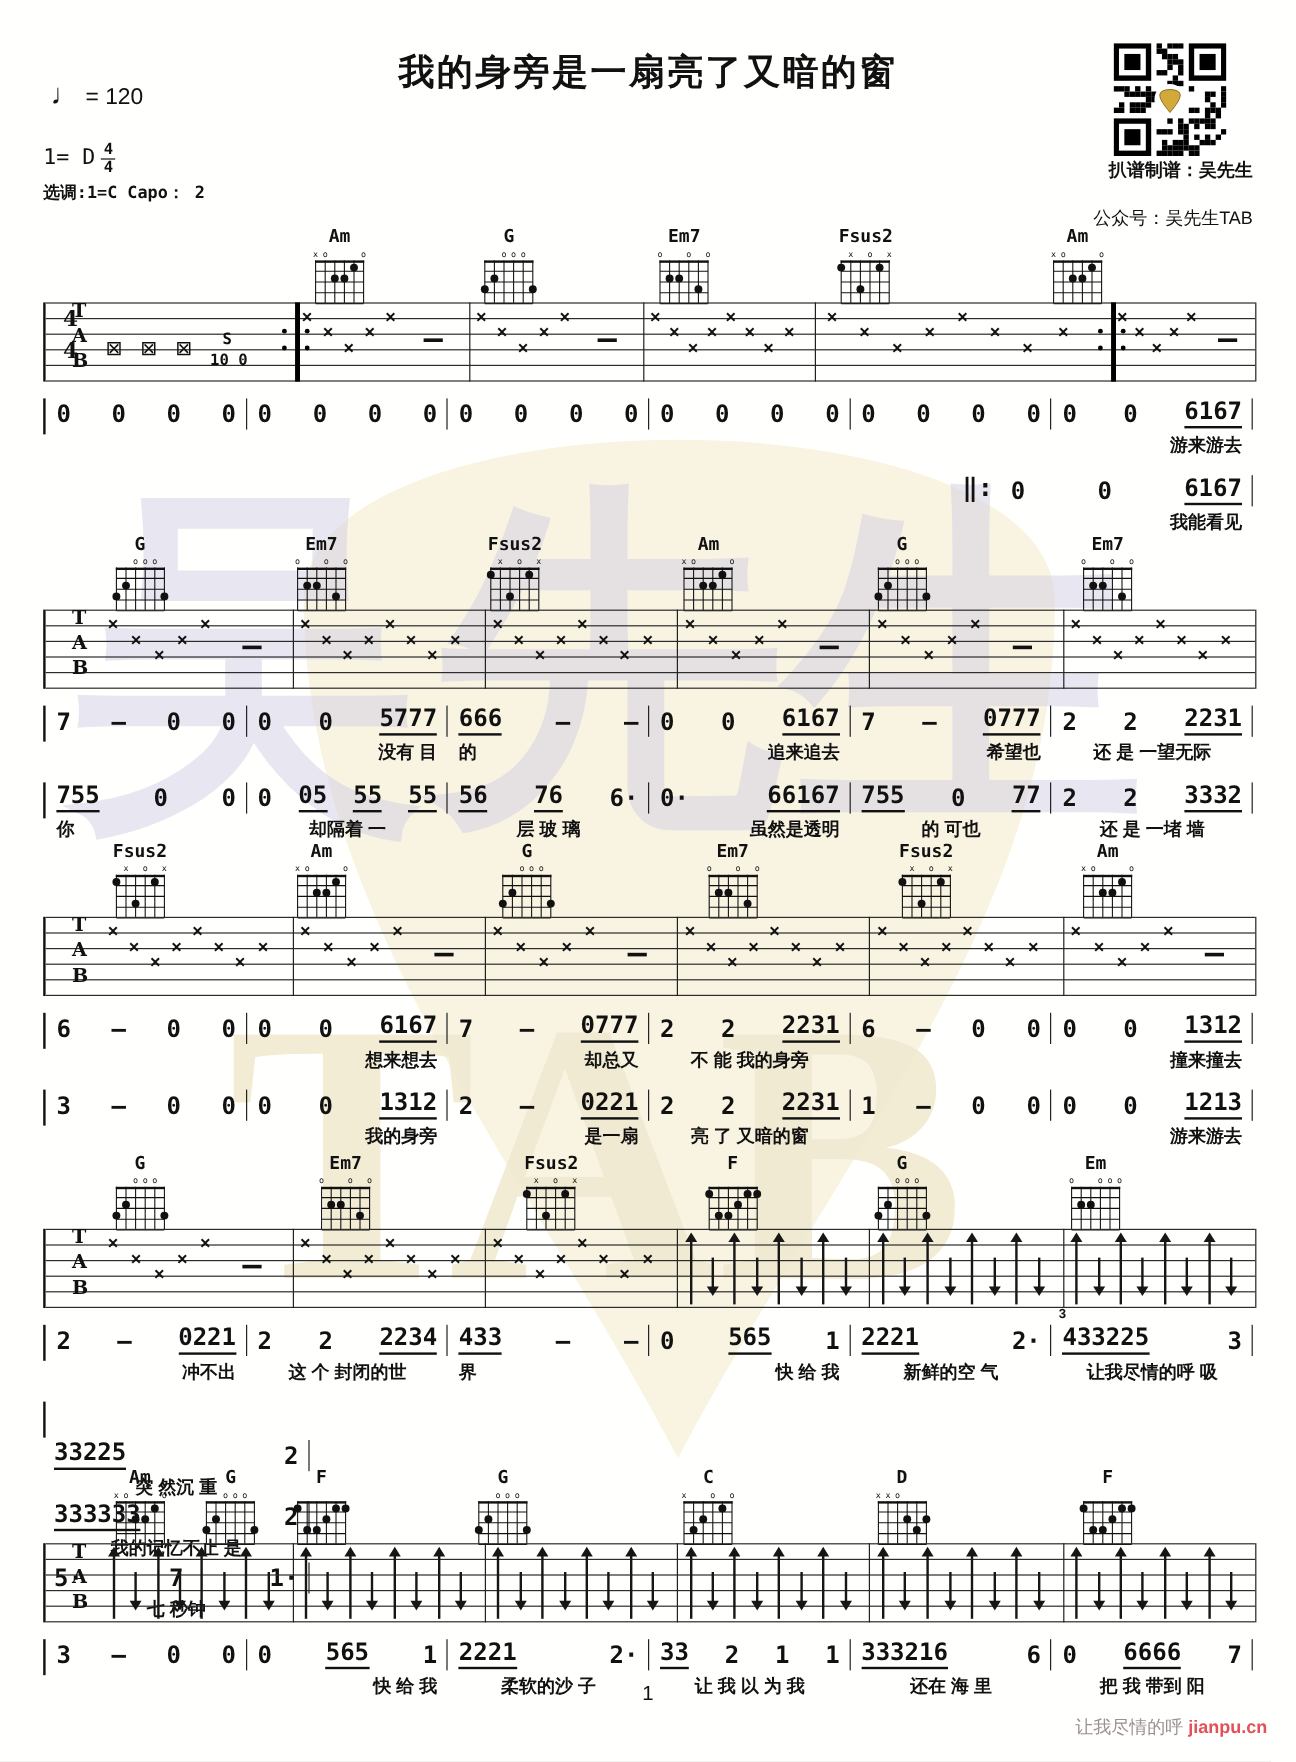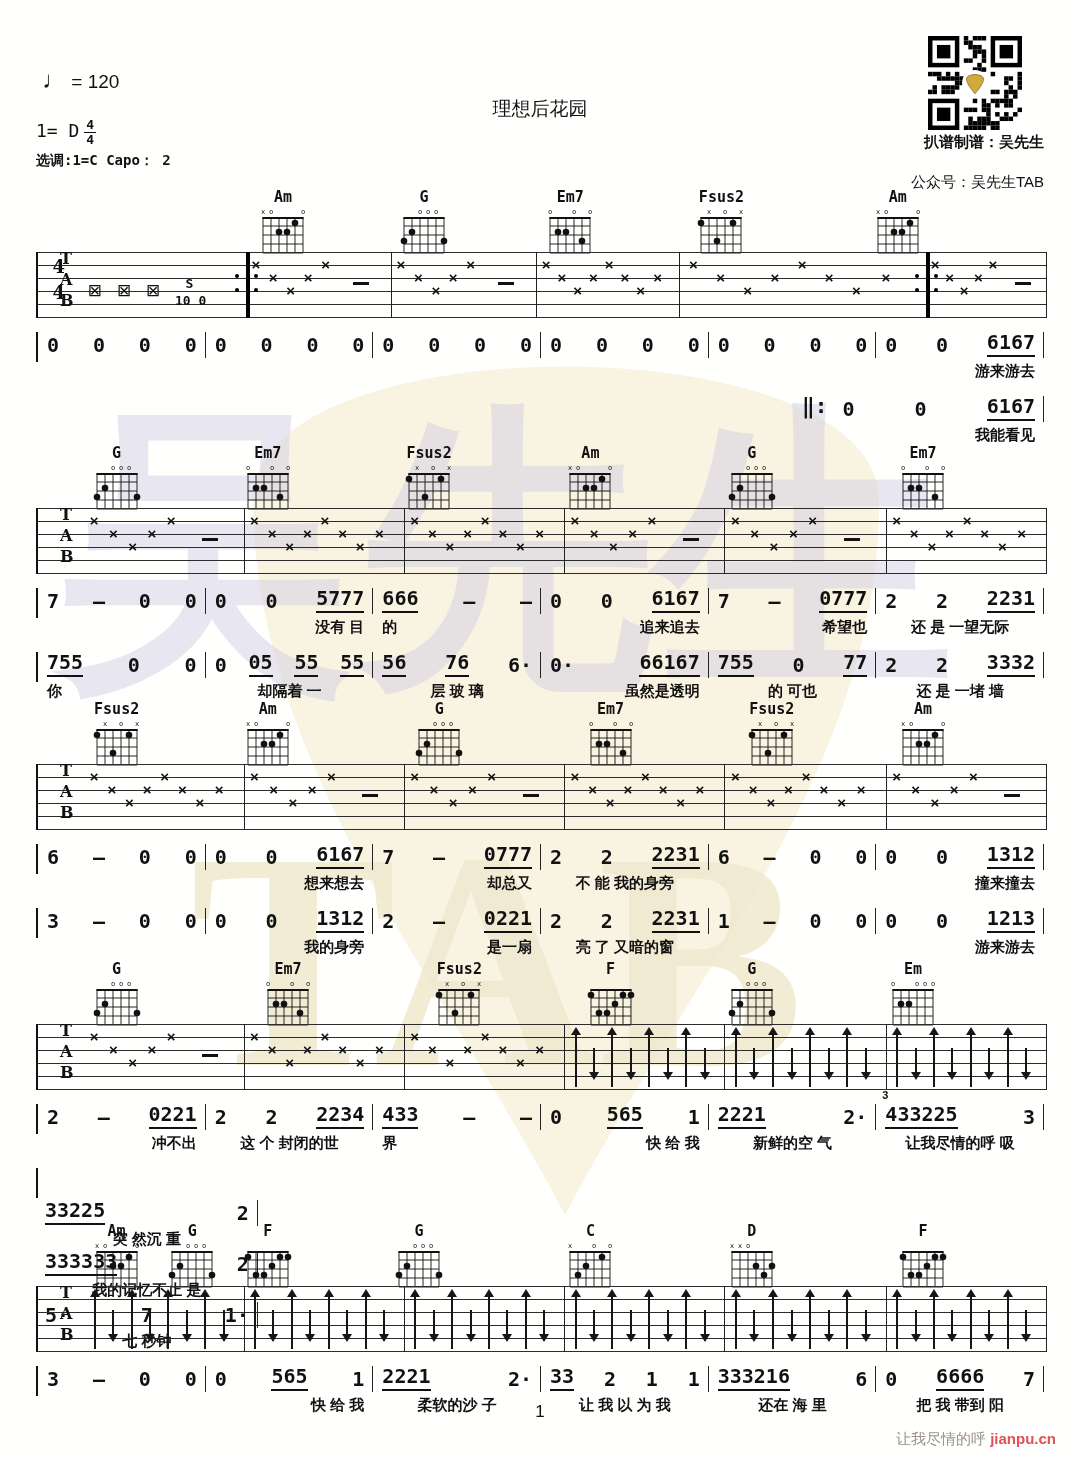--- a/index.html
+++ b/index.html
@@ -78,21 +78,21 @@
 <div class="page">
 
   <svg class="wm" width="1080" height="1468" id="wmsvg">
       <path d="M 565 1215 C 430 960 255 760 253 500 C 252 322 878 322 879 500 C 881 760 700 960 565 1215 Z" fill="#f8f4e1"></path>
       <text x="55" y="655" font-size="300" font-weight="bold" fill="#d7d3e5" opacity="0.55" font-family="Liberation Sans, sans-serif">吴先生</text>
       <text x="190" y="1065" font-size="310" font-weight="bold" fill="#f1ead1" opacity="0.9" font-family="Liberation Serif, serif">TAB</text>
     </svg>
 
   <div class="content">
 
-    <div class="artist">理想后花园</div>
+    <div class="title">我的身旁是一扇亮了又暗的窗</div>
     <div class="tempo">
       <span class="note">♩</span>
       <span>=  120</span>
     </div>
     <div class="keyline">
       <span>1= D</span><span class="frac">
           <span class="num">4</span>
           <span>4</span>
         </span>
     </div>

